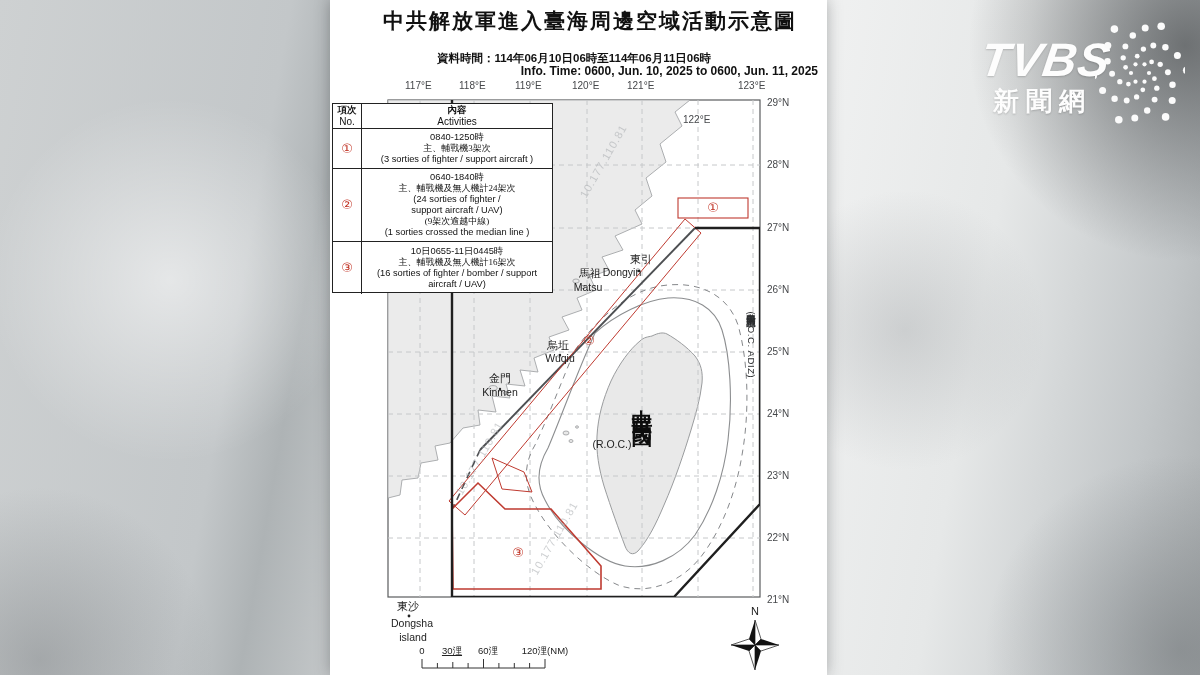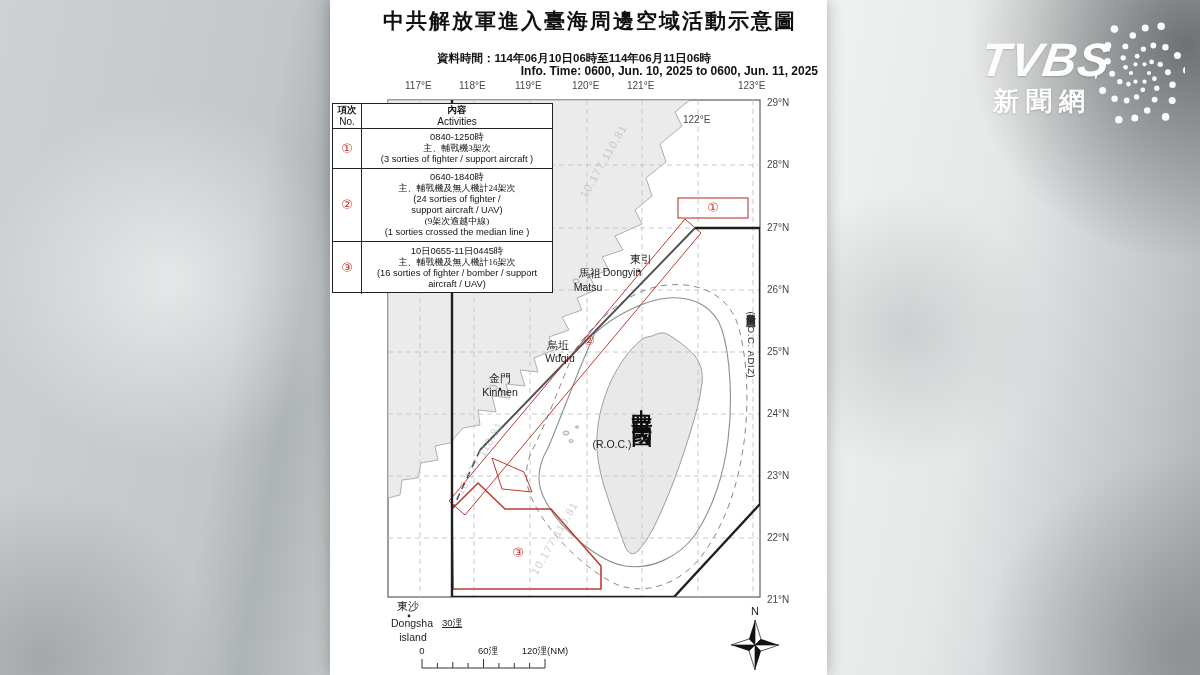--- a/index.html
+++ b/index.html
@@ -181,21 +181,21 @@
     <div class="abs roc-vert" style="left:298px;top:393px;height:110px;">中華民國</div>
     <div class="abs ctr place-en" style="left:252px;top:438px;width:60px;">(R.O.C.)</div>
 
     <div class="abs adiz-vert" style="left:414px;top:306px;height:158px;">中華民國防空識別區(R.O.C. ADIZ)</div>
 
     <div class="abs ctr place-zh" style="left:58px;top:599px;width:40px;">東沙</div>
     <div class="abs ctr place-en" style="left:52px;top:617px;width:60px;">Dongsha</div>
     <div class="abs ctr place-en" style="left:53px;top:631px;width:60px;">island</div>
 
     <div class="abs ctr scale-lbl" style="left:82px;top:645px;width:20px;">0</div>
-    <div class="abs ctr scale-lbl" style="left:107px;top:617px;width:30px;text-decoration:underline;">30浬</div>
+    <div class="abs ctr scale-lbl" style="left:107px;top:645px;width:30px;text-decoration:underline;">30浬</div>
     <div class="abs ctr scale-lbl" style="left:138px;top:645px;width:30px;text-align:right;">60浬</div>
     <div class="abs ctr scale-lbl" style="left:185px;top:645px;width:60px;">120浬(NM)</div>
 
     <div class="abs ctr compass-n" style="left:415px;top:605px;width:20px;">N</div>
 
     <div id="act-table">
       <div class="cell">
         <span class="hdr-zh">項次</span>
         <span class="hdr-en">No.</span>
       </div>

